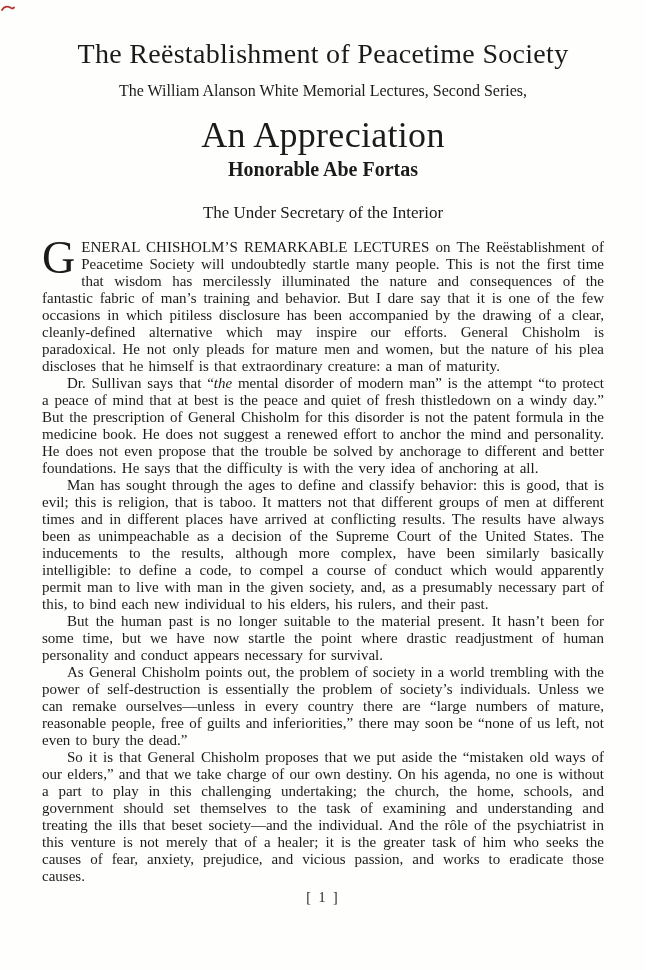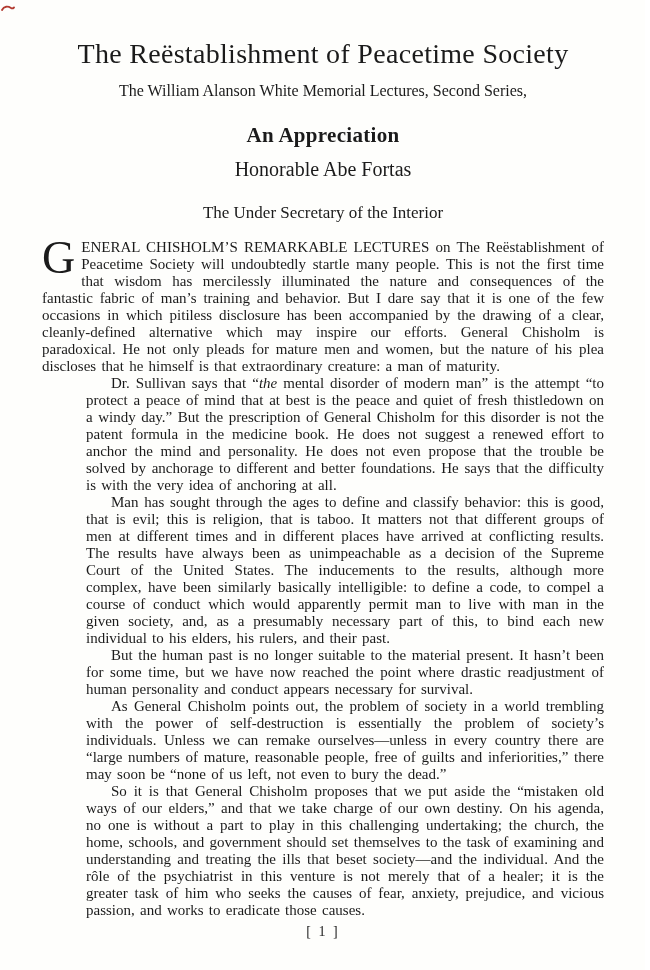--- a/index.html
+++ b/index.html
@@ -30,47 +30,48 @@
     line-height: 32px;
     margin: 0 0 9px 0;
     letter-spacing: 0.3px;
   }
   .subtitle {
     font-size: 16px;
     line-height: 23px;
     margin: 0;
   }
   .section-heading {
-    font-size: 21px;
-    font-weight: bold;
+    font-size: 36px;
+    font-weight: normal;
     line-height: 28px;
     margin: 19px 0 0 0;
     letter-spacing: 0.3px;
   }
   .author-name {
     font-size: 20px;
     line-height: 22px;
     margin-top: 9px;
+    font-weight: bold;
   }
   .author-title {
     font-size: 17px;
     line-height: 19px;
     margin-top: 23px;
   }
   main {
     margin-top: 17px;
   }
   .para {
     font-size: 15px;
     line-height: 17px;
     text-align: justify;
     margin: 0;
     word-spacing: 1.5px;
   }
-  .para.indented { text-indent: 25px; margin-left: 44px; }
+  .para.indented { text-indent: 25px; }
   .dropcap {
     float: left;
     font-size: 46px;
     line-height: 33px;
     padding: 2px 6px 0 0;
   }
   .italic { font-style: italic; }
   .page-number {
     text-align: center;
     font-size: 14px;
@@ -94,20 +95,20 @@
     </p>
     <h2 class="section-heading">An Appreciation</h2>
     <div class="author-name">Honorable Abe Fortas</div>
     <div class="author-title">The Under Secretary of the Interior</div>
   </header>
 
   <main id="body-paragraphs">
       <p class="para first"><span class="dropcap">G</span><span>ENERAL CHISHOLM’S REMARKABLE LECTURES on The Reëstablishment of Peacetime Society will undoubtedly startle many people. This is not the first time that wisdom has mercilessly illuminated the nature and consequences of the fantastic fabric of man’s training and behavior. But I dare say that it is one of the few occasions in which pitiless disclosure has been accompanied by the drawing of a clear, cleanly-defined alternative which may inspire our efforts. General Chisholm is paradoxical. He not only pleads for mature men and women, but the nature of his plea discloses that he himself is that extraordinary creature: a man of maturity.</span></p>
       <p class="para indented"><span>Dr. Sullivan says that “</span><span class="italic">the</span><span> mental disorder of modern man” is the attempt “to protect a peace of mind that at best is the peace and quiet of fresh thistledown on a windy day.” But the prescription of General Chisholm for this disorder is not the patent formula in the medicine book. He does not suggest a renewed effort to anchor the mind and personality. He does not even propose that the trouble be solved by anchorage to different and better foundations. He says that the difficulty is with the very idea of anchoring at all.</span></p>
       <p class="para indented"><span>Man has sought through the ages to define and classify behavior: this is good, that is evil; this is religion, that is taboo. It matters not that different groups of men at different times and in different places have arrived at conflicting results. The results have always been as unimpeachable as a decision of the Supreme Court of the United States. The inducements to the results, although more complex, have been similarly basically intelligible: to define a code, to compel a course of conduct which would apparently permit man to live with man in the given society, and, as a presumably necessary part of this, to bind each new individual to his elders, his rulers, and their past.</span></p>
-      <p class="para indented"><span>But the human past is no longer suitable to the material present. It hasn’t been for some time, but we have now reached the point where drastic readjustment of human personality and conduct appears necessary for survival.</span></p>
+      <p class="para indented"><span>But the human past is no longer suitable to the material present. It hasn’t been for some time, but we have now startle the point where drastic readjustment of human personality and conduct appears necessary for survival.</span></p>
       <p class="para indented"><span>As General Chisholm points out, the problem of society in a world trembling with the power of self-destruction is essentially the problem of society’s individuals. Unless we can remake ourselves—unless in every country there are “large numbers of mature, reasonable people, free of guilts and inferiorities,” there may soon be “none of us left, not even to bury the dead.”</span></p>
       <p class="para indented"><span>So it is that General Chisholm proposes that we put aside the “mistaken old ways of our elders,” and that we take charge of our own destiny. On his agenda, no one is without a part to play in this challenging undertaking; the church, the home, schools, and government should set themselves to the task of examining and understanding and treating the ills that beset society—and the individual. And the rôle of the psychiatrist in this venture is not merely that of a healer; it is the greater task of him who seeks the causes of fear, anxiety, prejudice, and vicious passion, and works to eradicate those causes.</span></p>
     </main>
 
   <div class="page-number">[ 1 ]</div>
 
 </div>
 
 </body></html>

